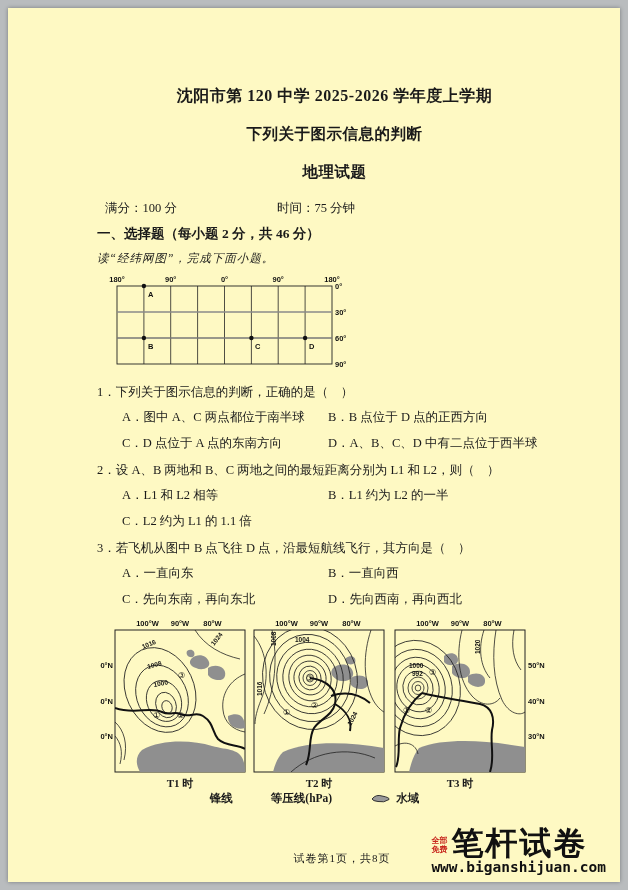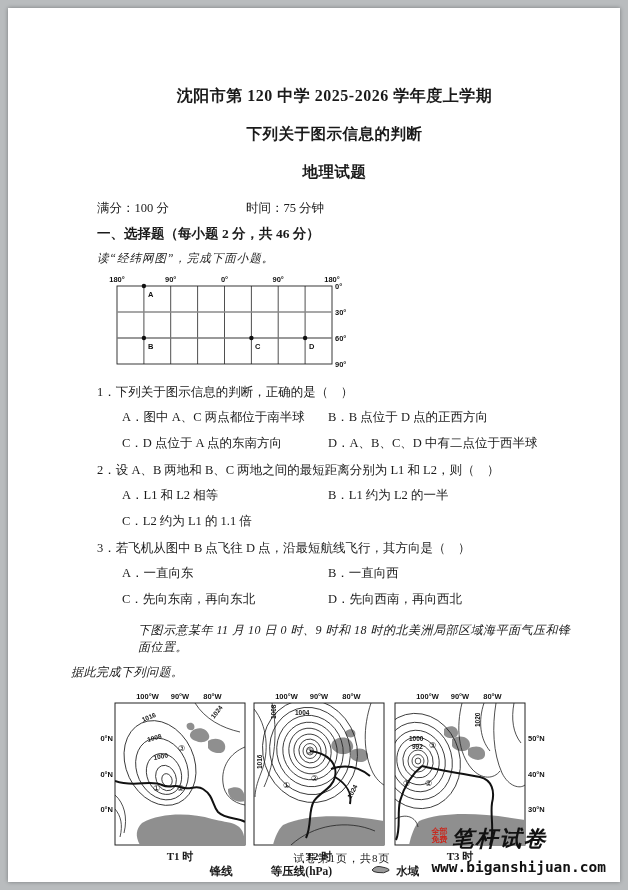--- a/index.html
+++ b/index.html
@@ -1,47 +1,47 @@
 <!DOCTYPE html>
 <html><head>
 <meta charset="utf-8">
 <style>
   html,body{margin:0;padding:0;}
   body{background:#b9bcbe; font-family:"Liberation Serif","DejaVu Serif",serif; color:#1a1a1a;}
   .page{
     position:relative; width:612px; height:874px; margin:8px auto;
-    background:#ffffff; box-shadow:0 0 4px rgba(0,0,0,.35);
+    background:#fef9c3; box-shadow:0 0 4px rgba(0,0,0,.35);
     overflow:hidden;
   }
   .content{padding:78px 48px 0 89px;}
   .title{ text-align:center; font-weight:bold; font-size:16px; letter-spacing:.5px; margin:0 0 17px 0;}
   .title.sub{font-size:15.5px;}
-  .info-row{display:flex; gap:77px; font-size:12.5px; margin:4px 0 8px 0;}
+  .info-row{display:flex; gap:100px; font-size:12.5px; margin:4px 0 8px 8px;}
   .section-heading{font-weight:bold; font-size:13.5px; margin:6px 0 8px 0;}
   .intro{font-style:italic; font-size:11.5px; letter-spacing:1px; margin:2px 0 6px 0;}
   .figure-wrap{margin:4px 0 6px 10px;}
   .q-stem{font-size:12.5px; margin:10px 0 0 0;}
   .opt-grid{display:grid; grid-template-columns:206px auto; margin:8px 0 0 25px; font-size:12.5px; row-gap:9px;}
   .passage{font-size:12px; letter-spacing:.5px; font-style:italic;}
   .passage .l1{margin:14px 0 0 41px;}
   .passage .l2{margin:8px 0 0 -26px;}
   .maps-row{display:flex; align-items:flex-end; gap:5px; margin:10px 0 0 3px;}
   .map-block{display:flex; flex-direction:column; align-items:center;}
   .map-caption{font-size:11px; margin-top:2px; font-weight:bold;}
   .map1-cap{margin-left:14px;}
   .map3-cap{margin-right:22px;}
   .legend-row{display:flex; justify-content:center; align-items:center; gap:38px;
     font-size:11.5px; font-weight:bold; margin:0 0 0 0; padding-right:40px;}
-  .legend-item{display:flex; align-items:flex-start; gap:4px;}
+  .legend-item{display:flex; align-items:center; gap:4px;}
   .footer{position:absolute; bottom:16px; left:0; width:100%; text-align:center; font-size:11px; letter-spacing:1px;padding-left:28px;}
   .watermark{position:absolute; right:14px; bottom:8px; text-align:left; line-height:1;}
-  .wm-top{display:flex; }
+  .wm-top{display:flex; align-items:flex-end;}
   .wm-tag{color:#c8281e; font-size:8px; font-weight:bold; width:18px; line-height:1.1; margin:0 2px 4px 0;}
-  .wm-brand{font-size:22px; font-weight:bold; font-family:"Liberation Serif",serif; letter-spacing:2px; color:#111;font-style:italic;}
-  .wm-url{font-family:"DejaVu Sans Mono",monospace; font-size:14.5px; font-weight:bold; color:#111; margin-top:10px;}
+  .wm-brand{font-size:32px; font-weight:bold; font-family:"Liberation Serif",serif; letter-spacing:2px; color:#111;}
+  .wm-url{font-family:"DejaVu Sans Mono",monospace; font-size:14.5px; font-weight:bold; color:#111; margin-top:1px;}
   svg text{font-family:"Liberation Sans","DejaVu Sans",sans-serif;}
   .iso-label{font-size:6.5px; fill:#111; font-weight:bold;}
   .marker{font-size:8px; fill:#111;}
   .tick{font-size:7.5px; fill:#111; font-weight:bold;}
 </style>
 </head>
 <body>
 
 <div class="page">
   <div class="content">
@@ -110,24 +110,20 @@
     </div>
 
     <div class="q-stem">3．若飞机从图中 B 点飞往 D 点，沿最短航线飞行，其方向是（　）</div>
     <div class="opt-grid">
       <span>A．一直向东</span>
       <span>B．一直向西</span>
       <span>C．先向东南，再向东北</span>
       <span>D．先向西南，再向西北</span>
     </div>
 
-    <div class="passage">
-      <div class="l1">下图示意某年 11 月 10 日 0 时、9 时和 18 时的北美洲局部区域海平面气压和锋面位置。</div>
-      <div class="l2">据此完成下列问题。</div>
-    </div>
 
     <div class="maps-row">
 
       <div class="map-block">
         <svg width="146" height="156" viewBox="0 0 146 156">
           <defs>
               <clipPath id="clip1">
                 <rect x="15" y="12" width="130" height="142"></rect>
               </clipPath>
             </defs>

